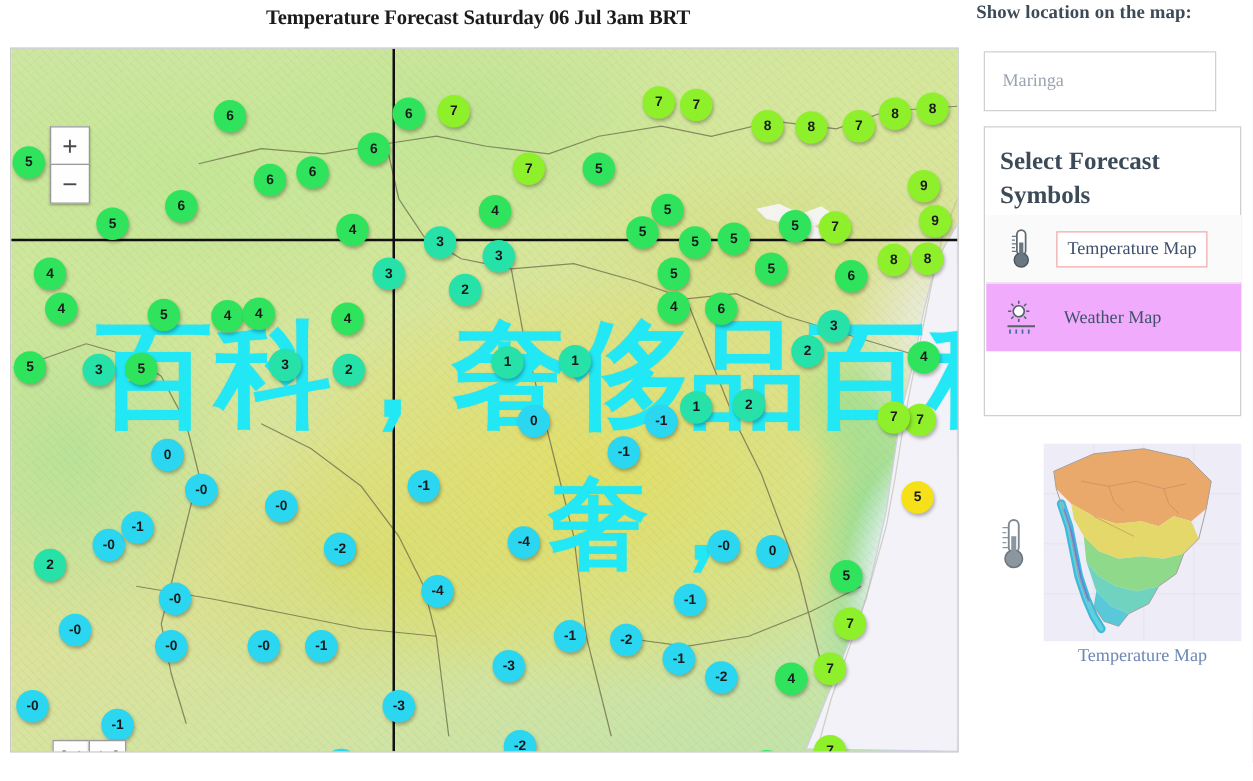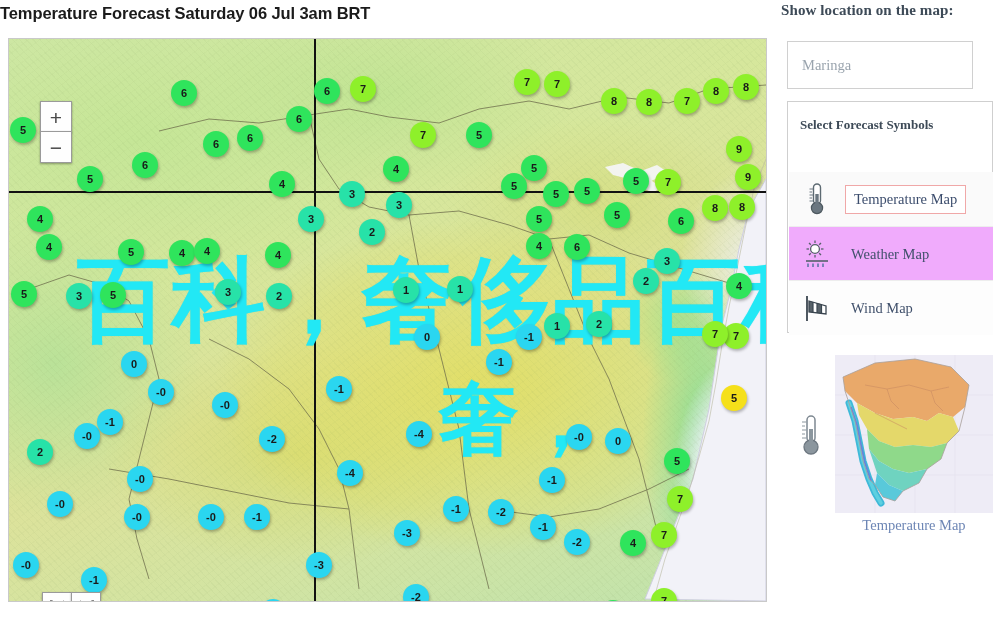--- a/index.html
+++ b/index.html
@@ -11,22 +11,22 @@
     position:relative;
   }
   #app{position:absolute;inset:0;display:flex;}
 
   
   #map-panel{
     position:relative;width:775px;height:625px;flex:0 0 775px;
     background:#ffffff;overflow:hidden;
   }
   #map-title{
-    position:absolute;left:0;top:4px;width:765px;text-align:left;
-    font-family:Liberation Sans, sans-serif;
+    position:absolute;left:0;top:4px;width:765px;text-align:center;
+    font-family:Liberation Serif, serif;
     font-size:16.5px;font-weight:bold;color:#1b1b1b;
     letter-spacing:-0.1px;white-space:nowrap;
   }
   #map-frame{
     position:absolute;left:8px;top:38px;width:757px;height:562px;
     border:1px solid #c9c9c9;overflow:hidden;background:#e8eef4;
   }
   
   #terrain{
     position:absolute;inset:0;
@@ -115,21 +115,21 @@
     padding:0 0 0 14px;box-sizing:border-box;outline:none;
   }
   #location-input::placeholder{color:#9aa4ae;opacity:1;}
 
   #symbol-card{
     position:absolute;left:12px;top:101px;width:206px;height:232px;
     border:1px solid #cfcfcf;background:#fff;box-sizing:border-box;
   }
   #symbol-title{
     position:absolute;left:12px;top:14px;width:160px;
-    font-size:13px;font-weight:bold;color:#3d4a57;line-height:1.35;
+    font-size:20px;font-weight:bold;color:#3d4a57;line-height:1.35;
   }
   .sym-row{
     position:absolute;left:1px;width:204px;height:54px;
     display:flex;align-items:center;cursor:pointer;
   }
   .sym-row + .sym-row{border-top:1px solid #ececec;}
   #sym-temperature{top:70px;background:#fafafa;}
   #sym-weather{top:124px;background:#f0abfc;border-top:1px solid #ededed;}
   #sym-wind{top:178px;background:#fdfdfd;border-top:1px solid #ededed;}
   .sym-icon{
@@ -377,34 +377,20 @@
               <line x1="7" y1="24.5" x2="7" y2="28"></line>
                 <line x1="12" y1="24.5" x2="12" y2="28"></line>
               <line x1="17" y1="24.5" x2="17" y2="28"></line>
                 <line x1="22" y1="24.5" x2="22" y2="28"></line>
             </g>
           </svg>
         </span>
         <span class="sym-label">Weather Map</span>
       </div>
 
-      <div class="sym-row" id="sym-wind">
-        <span class="sym-icon">
-          <svg width="30" height="30" viewBox="0 0 30 30">
-            <line x1="5" y1="3" x2="5" y2="28" stroke="#3b4650" stroke-width="1.8"></line>
-            <path d="M7,8 L24,13 L24,21 L7,19 Z" fill="#fff" stroke="#3b4650" stroke-width="1.3"></path>
-            <path d="M11,8.9 L11,19.4" stroke="#3b4650" stroke-width="1.2"></path>
-            <path d="M15,10 L15,20" stroke="#3b4650" stroke-width="1.2"></path>
-            <path d="M19.5,11.3 L19.5,20.6" stroke="#3b4650" stroke-width="1.2"></path>
-            <path d="M7,8 L11,8.9 L11,19.4 L7,19 Z" fill="#3b4650" opacity=".85"></path>
-            <path d="M15,10 L19.5,11.3 L19.5,20.6 L15,20 Z" fill="#3b4650" opacity=".85"></path>
-          </svg>
-        </span>
-        <span class="sym-label">Wind Map</span>
-      </div>
     </div>
 
     <div class="thumb-wrap" id="thumb-1">
       <span class="thumb-icon">
         <svg width="26" height="44" viewBox="0 0 26 44">
           <rect x="9" y="3" width="8" height="26" rx="4" fill="#fff" stroke="#7d8891" stroke-width="1.5"></rect>
           <circle cx="13" cy="34" r="7" fill="#8b969e" stroke="#6d7780" stroke-width="1.3"></circle>
           <rect x="11" y="16" width="4" height="18" fill="#8b969e"></rect>
           <g stroke="#8b969e" stroke-width="1">
             <line x1="4" y1="9" x2="8.4" y2="9"></line>

